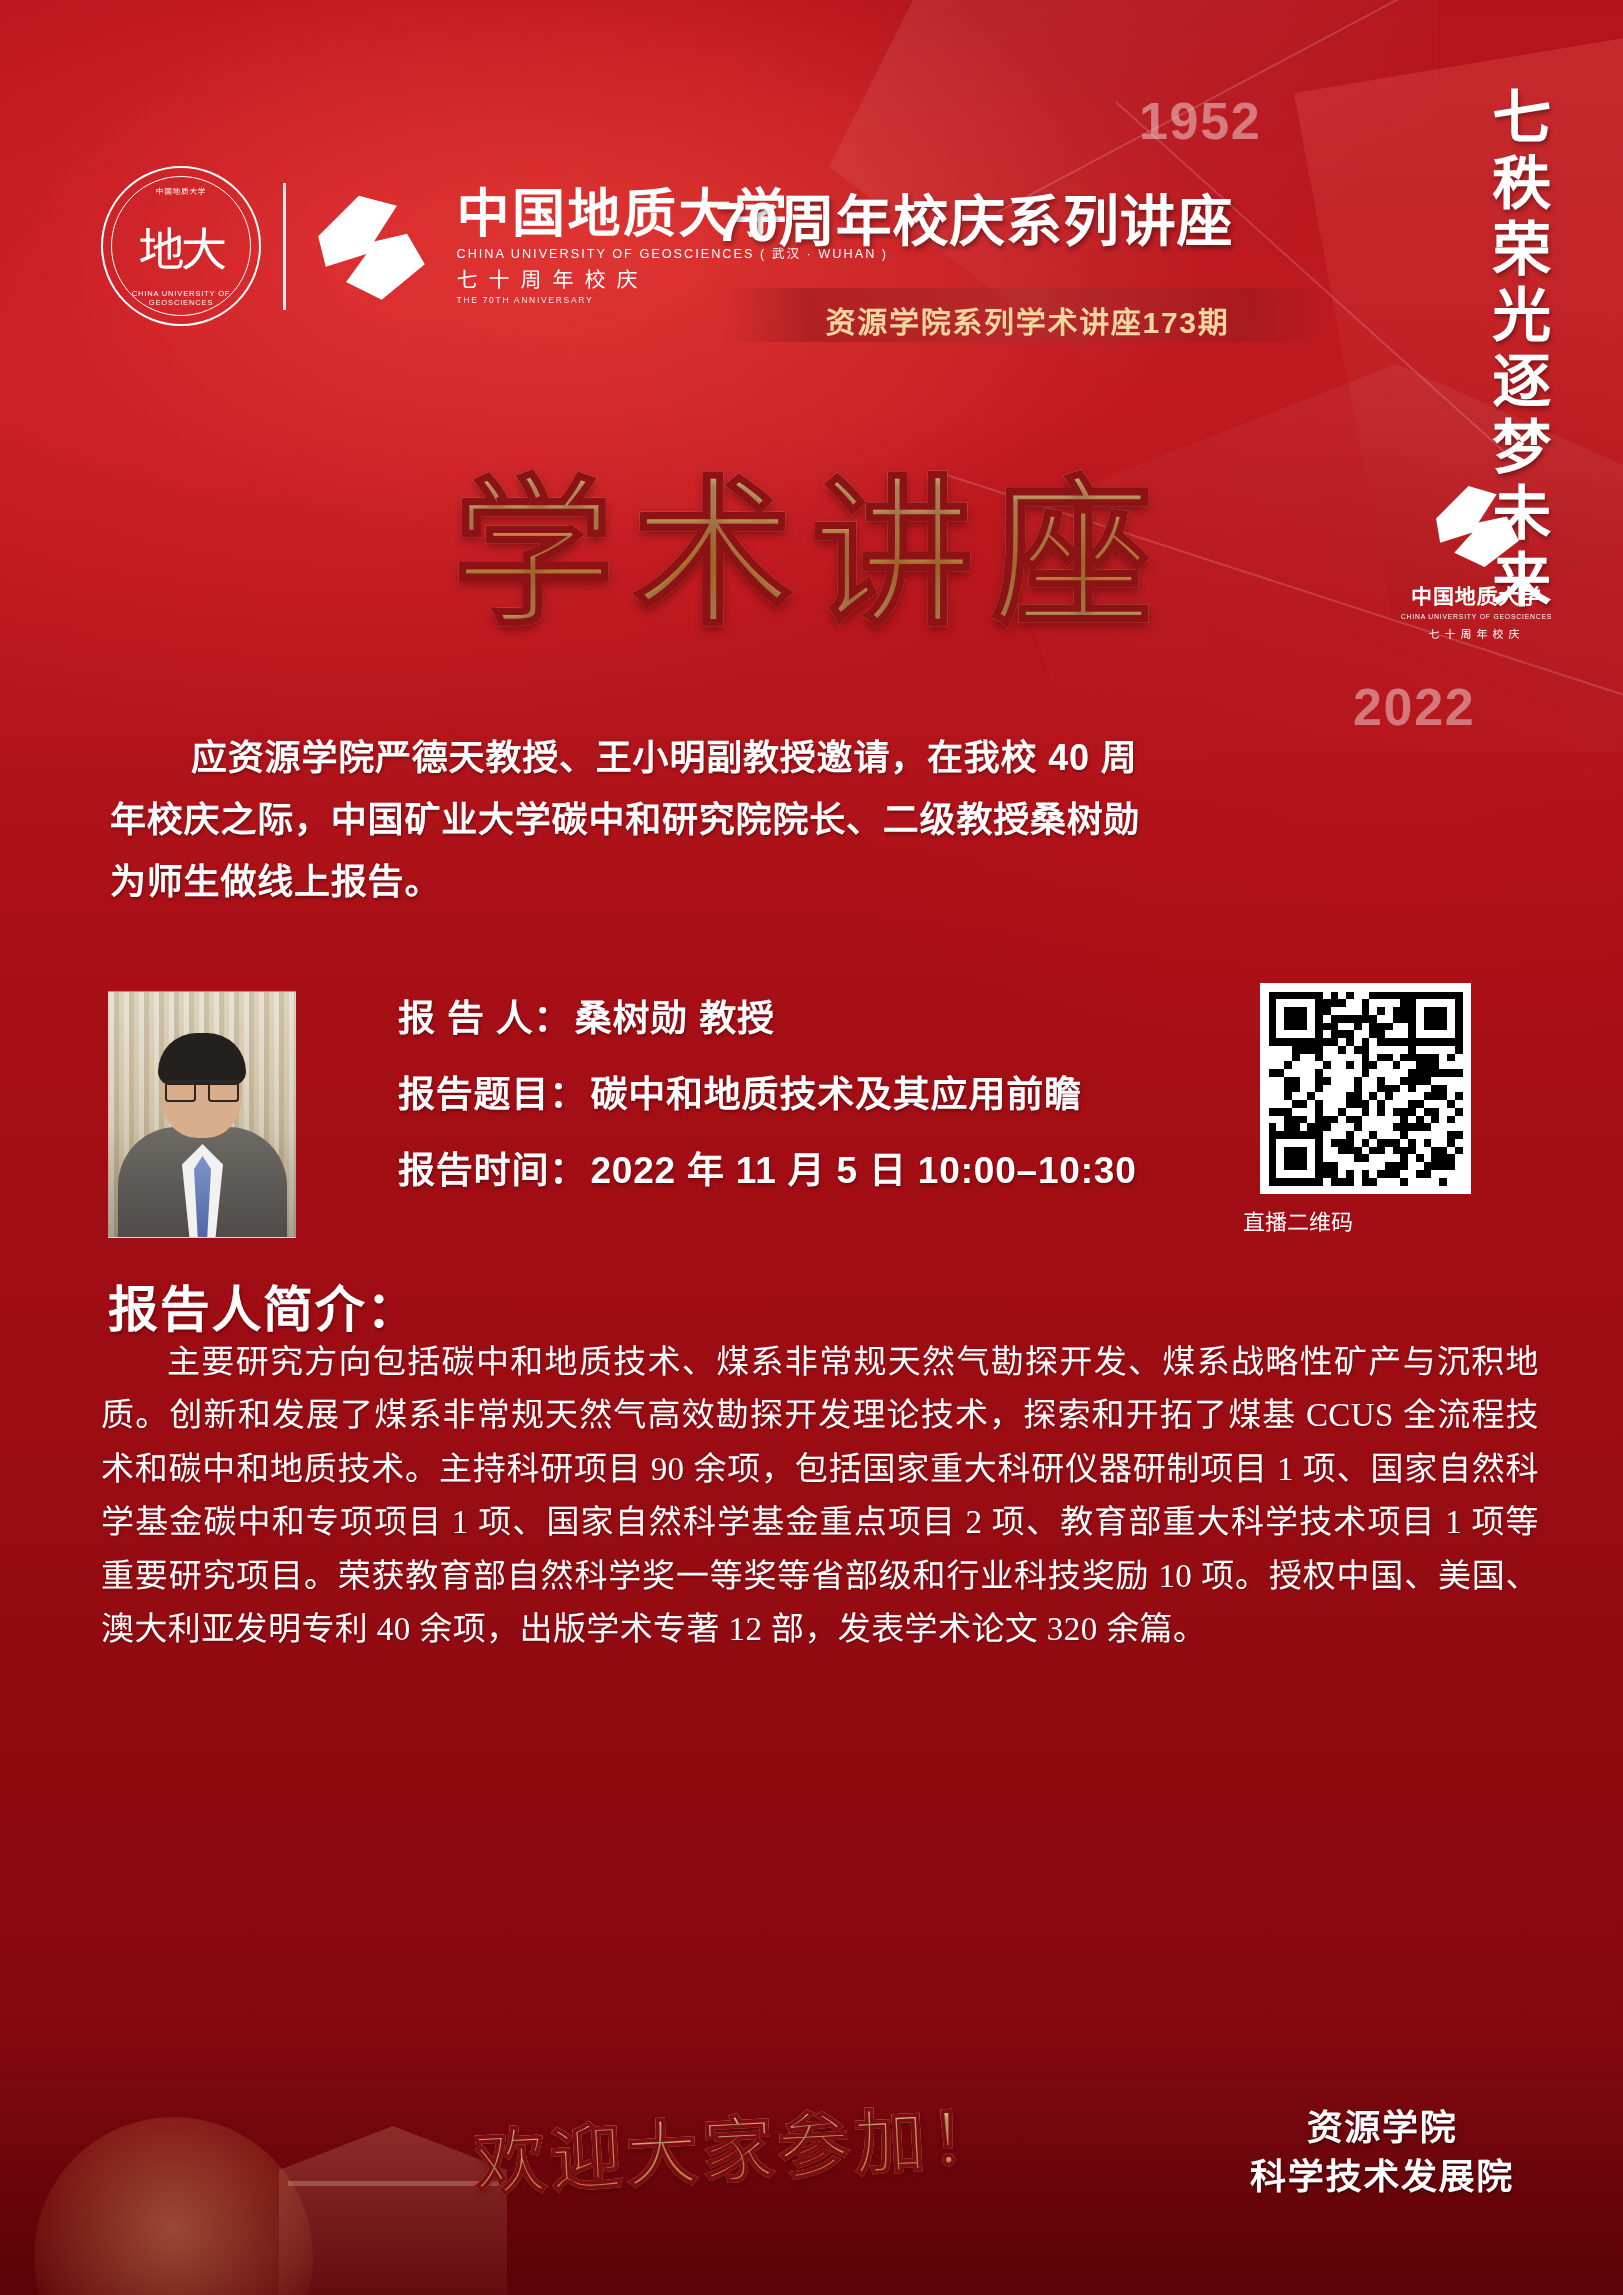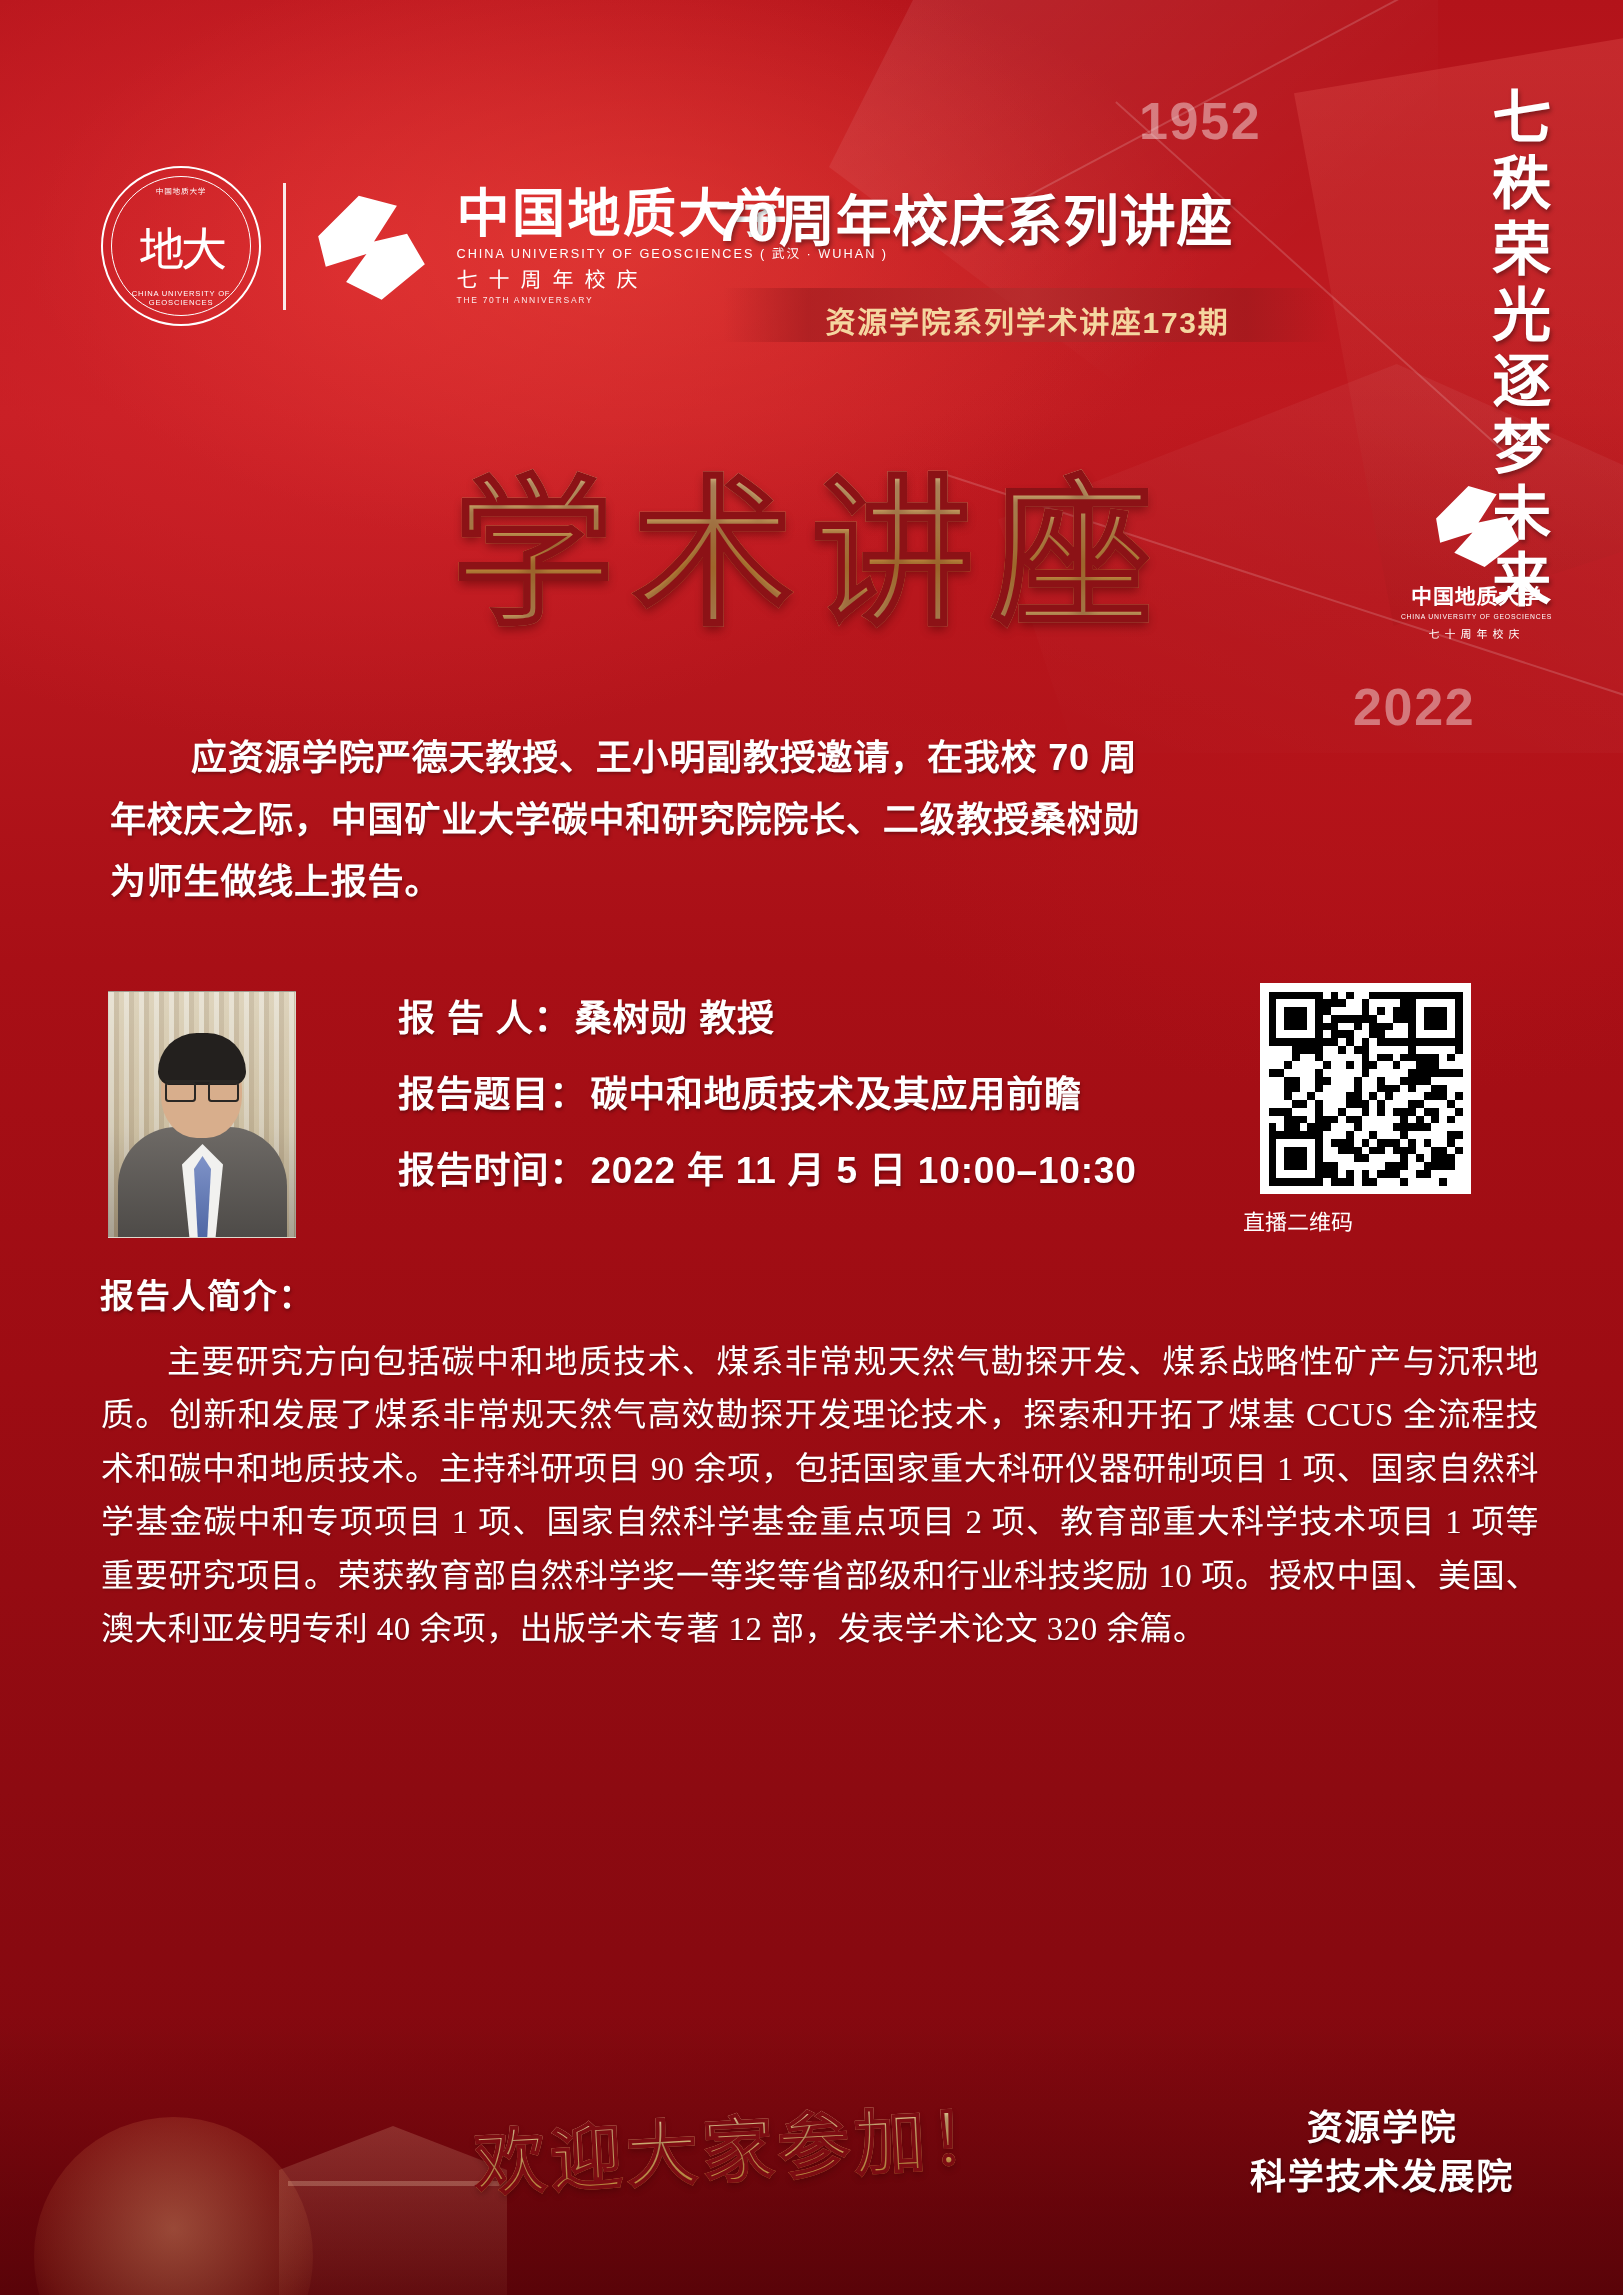--- a/index.html
+++ b/index.html
@@ -357,23 +357,23 @@
     width: 245px;
     text-align: left;
     color: #ffffff;
     font-size: 22px;
     font-family: Liberation Sans, sans-serif;
   }
 
   
   .bio-heading {
     position: absolute;
-    top: 1269px; left: 100px;
+    top: 1269px; left: 108px;
     color: #ffffff;
-    font-size: 34px;
+    font-size: 50px;
     font-weight: bold;
     letter-spacing: 1.7px;
     font-family: Liberation Sans, sans-serif;
     text-shadow: 0.8px 1.7px 3.4px rgba(0,0,0,.35);
   }
   .bio-body {
     position: absolute;
     top: 1336px; left: 101px; right: 85px;
     color: #ffffff;
     font-size: 33px;
@@ -500,21 +500,21 @@
   <div class="series-title">70周年校庆系列讲座</div>
   <div class="series-sub">
     <span>资源学院系列学术讲座173期</span>
   </div>
 
   <div class="main-title">
     <span>学术讲座</span>
   </div>
 
   <div class="invite">
-    <p class="indent">应资源学院严德天教授、王小明副教授邀请，在我校 70 周</p>
+    <p class="indent">应资源学院严德天教授、王小明副教授邀请，在我校 40 周</p>
     <p>年校庆之际，中国矿业大学碳中和研究院院长、二级教授桑树勋</p>
     <p>为师生做线上报告。</p>
   </div>
 
   <div class="portrait">
     <div class="shelf"></div>
     <div class="body"></div>
     <div class="shirt"></div>
     <div class="tie"></div>
     <div class="head"></div>

